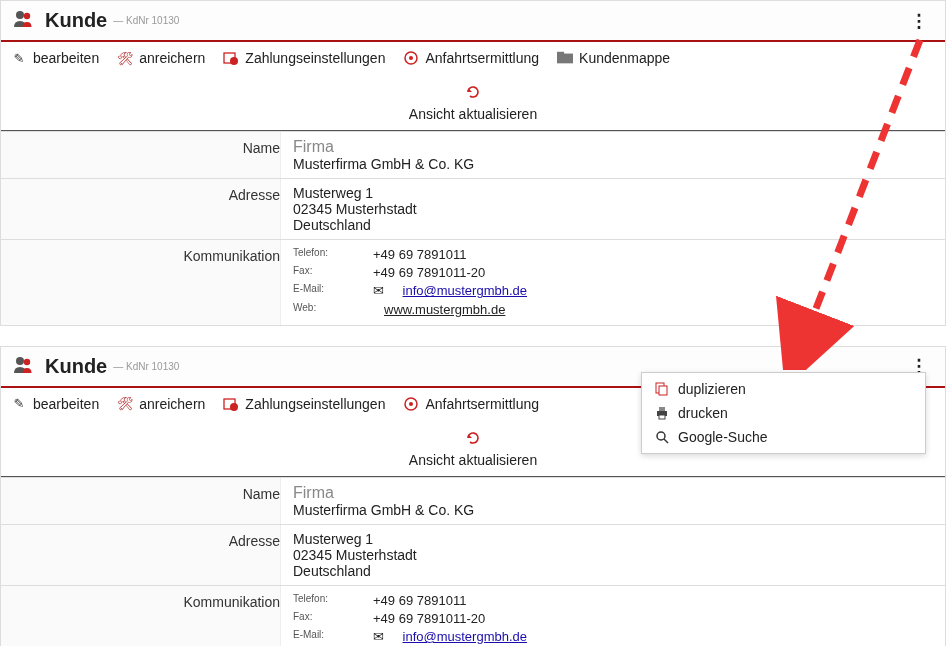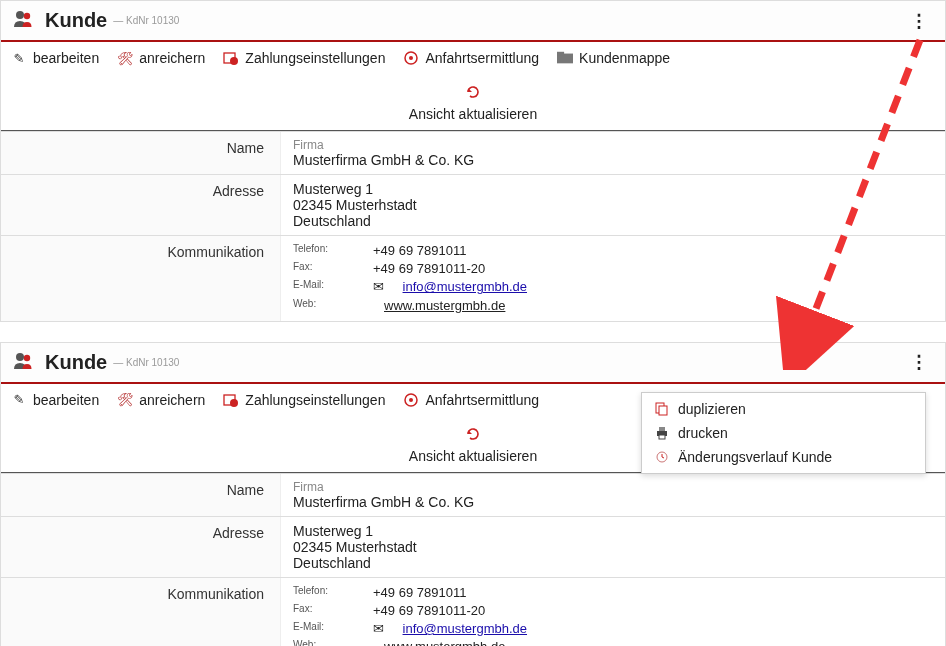--- a/index.html
+++ b/index.html
@@ -53,42 +53,42 @@
   }
   .toolbar .item.secondrow { flex-basis: 100%; display:flex;flex-direction:column; }
   .detail-row {
     display: flex;
     border-top: 1px solid #ddd;
   }
   .detail-row:first-of-type { border-top: none; }
   .detail-label {
     width: 280px;
     text-align: right;
-    padding: 8px 16px;
+    padding: 8px 0;
     background: #fafafa;
     border-right: 1px solid #eee;
     color: #333;
   }
   .detail-value {
     flex: 1;
     padding: 6px 12px;
     background: #fff;
   }
-  .small-label { color: #888; font-size: 12px; }
+  .small-label { color: #888; font-size: 16px; }
   .bold { font-weight: normal; }
   .comm-row { display: flex; font-size: 13px; line-height: 1.4; }
   .comm-row .c-label { width: 80px; color: #555; font-size:10px; }
   .comm-row .c-val { color: #222; }
   .link { color: #1a0dab; text-decoration: underline; cursor:pointer;margin-left:11px; }
   .mail-icon { display:inline-block; margin-right:4px; }
 
   
   .dropdown {
     position: absolute;
-    top: 392px;
+    top: 372px;
     right: 20px;
     width: 285px;
     background: #fff;
     border: 1px solid #ccc;
     box-shadow: 0 2px 6px rgba(0,0,0,0.15);
     z-index: 100;
     padding: 4px 0;
   }
   .dropdown .ditem {
     display: flex;
@@ -333,27 +333,27 @@
     <span class="ico dark">
       <svg width="14" height="14" viewBox="0 0 14 14">
           <rect x="2" y="5" width="10" height="5" fill="#444"></rect>
           <rect x="4" y="1" width="6" height="4" fill="#888"></rect>
           <rect x="4" y="9" width="6" height="4" fill="#fff" stroke="#444"></rect>
         </svg>
     </span>
     <span>drucken</span>
   </div>
   <div class="ditem">
-    <span class="ico">
+    <span class="ico dark">
       <svg width="14" height="14" viewBox="0 0 14 14">
-          <circle cx="7" cy="7" r="5" fill="none" stroke="#c77"></circle>
-          <path d="M7 4 v3 l2 1" stroke="#c22" fill="none"></path>
+          <circle cx="6" cy="6" r="4" fill="none" stroke="#333" stroke-width="1.5"></circle>
+          <line x1="9" y1="9" x2="13" y2="13" stroke="#333" stroke-width="1.5"></line>
         </svg>
     </span>
-    <span>Änderungsverlauf Kunde</span>
+    <span>Google-Suche</span>
   </div>
 </div>
 
 <svg class="arrow" viewBox="0 0 200 340">
   <defs>
     <marker id="ah" markerWidth="12" markerHeight="12" refX="6" refY="6" orient="auto">
       <path d="M0 0 L12 6 L0 12 Z" fill="#ee3333"></path>
     </marker>
   </defs>
   <line x1="150" y1="10" x2="30" y2="320" stroke="#ee3333" stroke-width="7" stroke-dasharray="18 12" marker-end="url(#ah)"></line>

